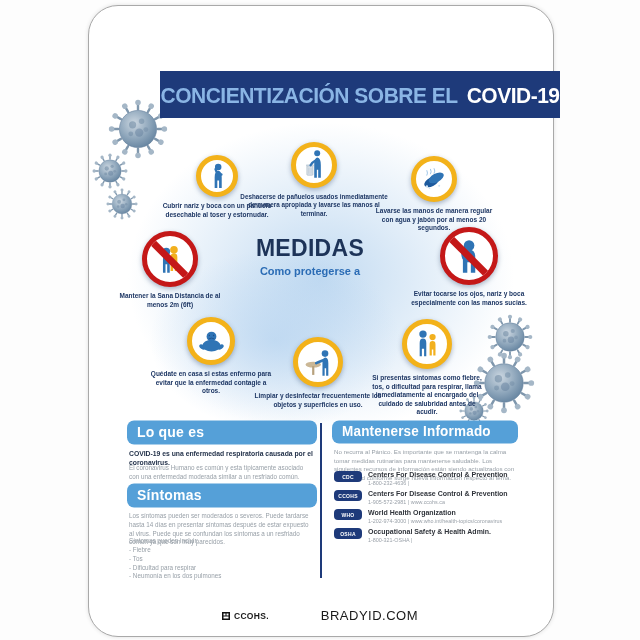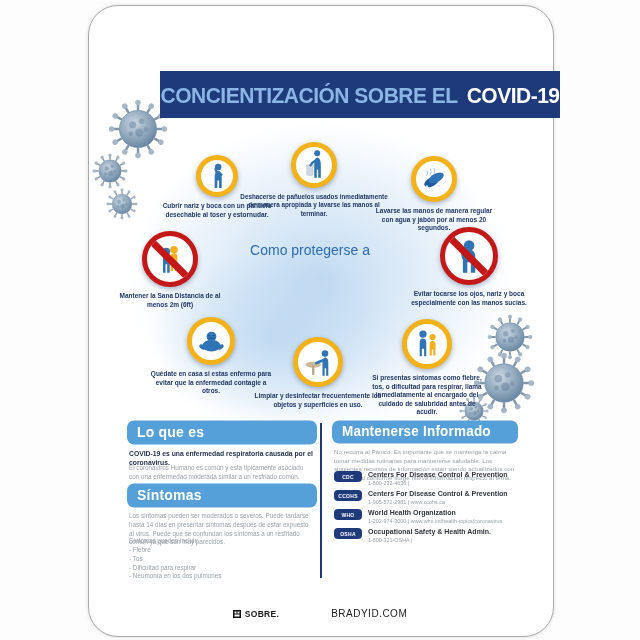--- a/index.html
+++ b/index.html
@@ -38,21 +38,21 @@
   #tip-wash{left:411px;top:156px;}     #tip-wash .ring{width:46px;height:46px;}     #tip-wash .cap{width:122px;}
   #tip-distance{left:142px;top:231px;} #tip-distance .ring{width:56px;height:56px;} #tip-distance .cap{width:112px;}
   #tip-touch{left:440px;top:227px;}    #tip-touch .ring{width:58px;height:58px;}    #tip-touch .cap{width:140px;}
   #tip-home{left:187px;top:317px;}     #tip-home .ring{width:48px;height:48px;}     #tip-home .cap{width:122px;}
   #tip-clean{left:293px;top:337px;}    #tip-clean .ring{width:50px;height:50px;}    #tip-clean .cap{width:146px;}
   #tip-call{left:402px;top:319px;}     #tip-call .ring{width:50px;height:50px;}     #tip-call .cap{width:114px;}
 
   
   .center-block{position:absolute;left:195px;top:237px;width:230px;text-align:center;}
   .center-title{font-size:23px;font-weight:bold;color:#1d3358;line-height:1.02;letter-spacing:0.3px;}
-  .center-sub{margin-top:5px;font-size:14px;font-weight:normal;color:#2b6cb5;line-height:1.15;}
+  .center-sub{margin-top:5px;font-size:11px;font-weight:bold;color:#2b6cb5;line-height:1.15;}
 
   
   .pill{position:absolute;background:#55a0d8;border-radius:7px;color:#ffffff;font-weight:bold;
         font-size:14px;padding:3px 10px 4px 10px;box-sizing:border-box;letter-spacing:0.2px;transform:scaleY(1.05);}
   #pill-what{left:127px;top:421px;width:190px;}
   #pill-symptoms{left:127px;top:484px;width:190px;}
   #pill-informed{left:332px;top:421px;width:186px;font-size:13.5px;}
 
   .smallbold{position:absolute;font-size:6.8px;font-weight:bold;color:#1d2c45;line-height:1.35;}
   .smallgray{position:absolute;font-size:6.3px;color:#98a0a8;line-height:1.4;}
@@ -72,21 +72,21 @@
   .badge{display:inline-block;min-width:22px;background:#1e3a7a;color:#fff;font-size:5px;font-weight:bold;
          text-align:center;border-radius:4px;padding:2.5px 3px;margin-right:6px;letter-spacing:0.3px;}
   .res-text{display:flex;flex-direction:column;}
   .res-name{font-size:7px;font-weight:bold;color:#30343b;line-height:1.1;}
   .res-contact{font-size:5.4px;color:#9aa1a9;margin-top:1.5px;}
   #res-0{top:471px;} #res-1{top:490px;} #res-2{top:509px;} #res-3{top:528px;}
 
   
   .footer{position:absolute;left:0;top:608px;width:640px;display:flex;align-items:center;justify-content:center;gap:4px;}
   .brand{font-size:8.5px;font-weight:bold;color:#1a1a1a;letter-spacing:0.3px;}
-  .site{font-size:10px;color:#1a1a1a;margin-left:8px;letter-spacing:0.5px;padding-left:40px;}
+  .site{font-size:13px;color:#1a1a1a;margin-left:8px;letter-spacing:0.5px;padding-left:40px;}
 
   
   .virus{position:absolute;}
   #v1{left:108px;top:99px;width:60px;height:60px;}
   #v2{left:92px;top:153px;width:36px;height:36px;}
   #v3{left:106px;top:188px;width:32px;height:32px;}
   #v4{left:487px;top:314px;width:46px;height:46px;}
   #v5{left:473px;top:352px;width:62px;height:62px;}
   #v6{left:459px;top:396px;width:30px;height:30px;}
 </style>
@@ -215,20 +215,21 @@
         <circle cx="50" cy="26" r="12" fill="#2f74b5"></circle>
         <path d="M36,88 V52 Q36,36 50,35 Q64,36 64,52 V88 H54 V64 H46 V88 Z" fill="#2f74b5"></path>
         <path d="M38,54 Q33,38 43,30" stroke="#2f74b5" stroke-width="8" stroke-linecap="round" fill="none"></path>
       </svg>
       <span class="slash"></span>
     </span>
     <div class="cap">Evitar tocarse los ojos, nariz y boca especialmente con las manos sucias.</div>
   </div>
 
   <div class="center-block">
+    <div class="center-title">MEDIDAS</div>
     <div class="center-sub">
       <div>Como protegerse a</div>
     </div>
   </div>
 
   <div class="tip" id="tip-home">
     <span class="ring yellow">
       <svg viewBox="0 0 100 100">
         <ellipse cx="24" cy="66" rx="10" ry="6" transform="rotate(35 24 66)" fill="#2f74b5"></ellipse>
         <ellipse cx="76" cy="66" rx="10" ry="6" transform="rotate(-35 76 66)" fill="#2f74b5"></ellipse>
@@ -315,16 +316,16 @@
     </span>
   </div>
 
   <div class="footer">
     <svg width="8" height="8">
       <rect width="8" height="8" fill="#111"></rect>
       <rect x="1.5" y="1.5" width="2" height="2" fill="#fff"></rect>
       <rect x="4.5" y="1.5" width="2" height="2" fill="#fff"></rect>
       <rect x="1.5" y="4.5" width="5" height="2" fill="#fff"></rect>
     </svg>
-    <span class="brand">SOBRE.</span>
+    <span class="brand">CCOHS.</span>
     <span class="site">BRADYID.COM</span>
   </div>
 </div>
 
 </body></html>

